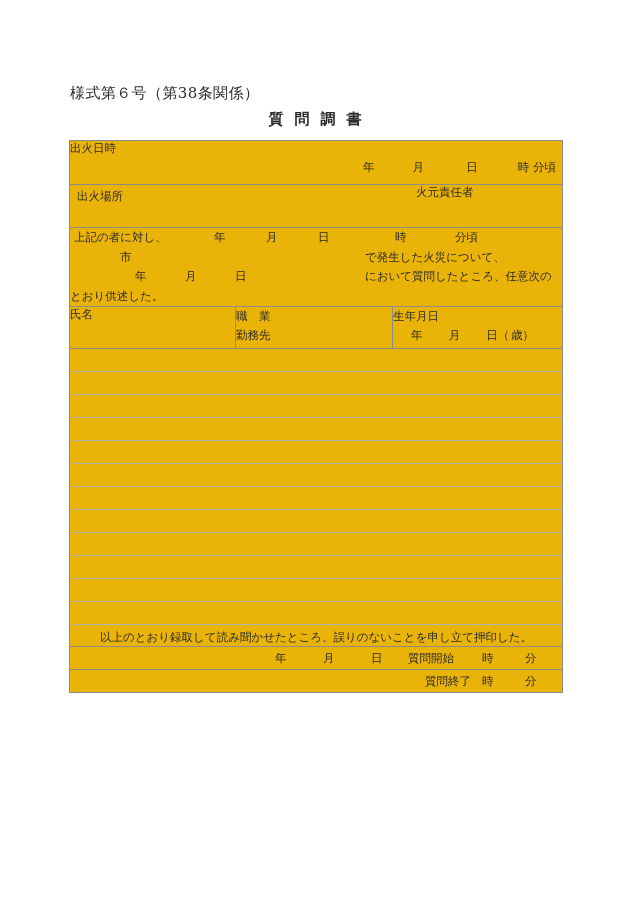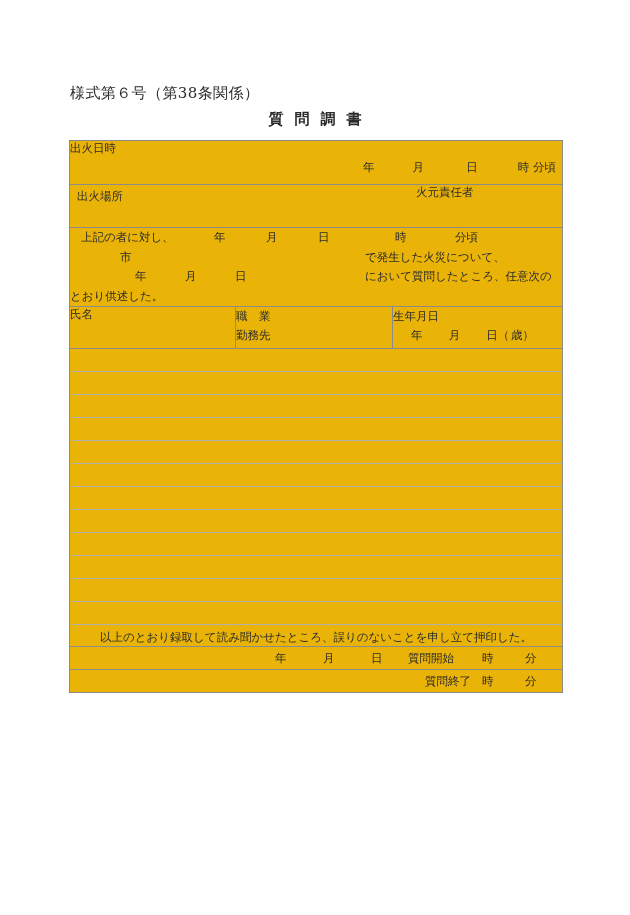--- a/index.html
+++ b/index.html
@@ -223,21 +223,21 @@
           <div class="twocol-inline">
             <span class="a">出火場所</span>
             <span class="b">火元責任者</span>
           </div>
         </td>
       </tr>
 
       <tr>
         <td colspan="3" class="narr">
           <div class="line">
-            <span class="abs" style="left:11px">上記の者に対し、</span>
+            <span class="abs" style="left:4px">上記の者に対し、</span>
             <span class="abs" style="left:144px">年</span>
             <span class="abs" style="left:196px">月</span>
             <span class="abs" style="left:248px">日</span>
             <span class="abs" style="left:325px">時</span>
             <span class="abs" style="left:385px">分頃</span>
           </div>
           <div class="line">
             <span class="abs" style="left:50px">市</span>
             <span class="abs" style="left:295px">で発生した火災について、</span>
           </div>

